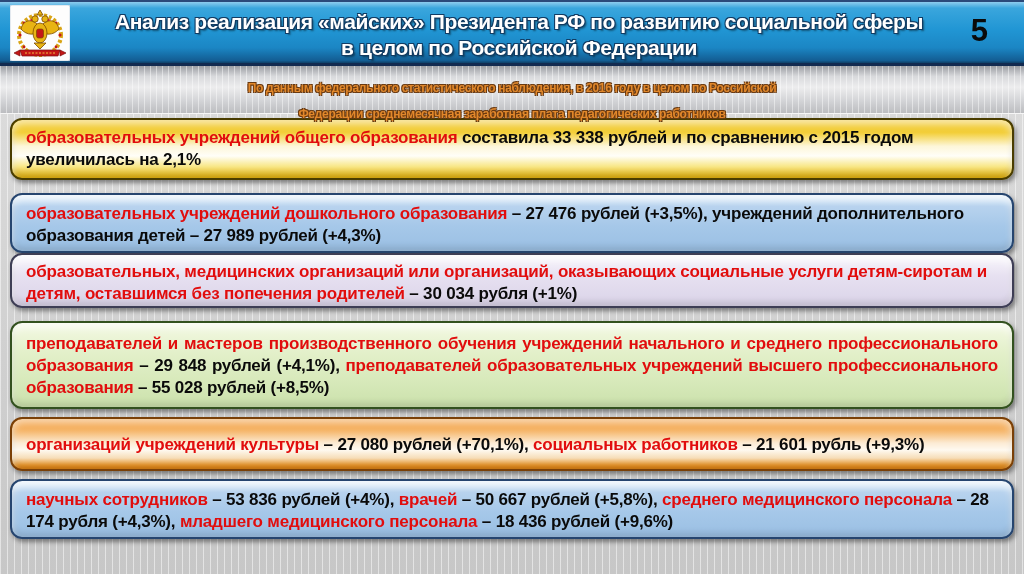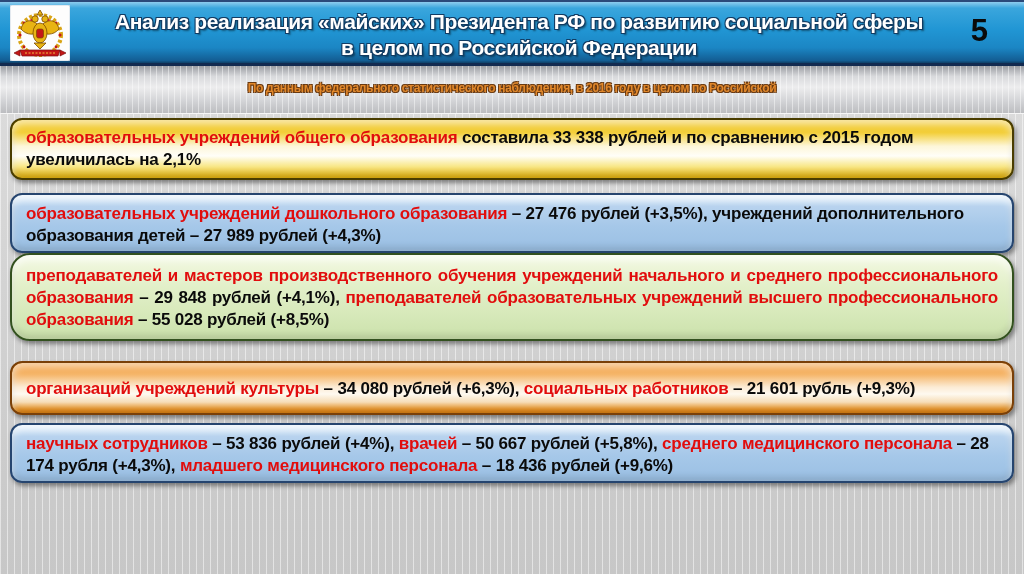--- a/index.html
+++ b/index.html
@@ -62,23 +62,22 @@
   .box-blue{
     border-color:#26456f;
     background:linear-gradient(180deg,#e2effb 0%,#b8d3ee 20%,#a6c8e9 55%,#9abfe3 100%);
   }
   .box-blue-1{height:60px;padding-top:8px;}
   .box-lavender{
     height:55px;margin-bottom:13px;border-color:#3e3e55;padding-top:6px;
     background:linear-gradient(180deg,#faf8fd 0%,#e7e1f1 40%,#dad3e8 100%);
   }
   .box-green{
-    height:88px;margin-bottom:20px;border-color:#33511f;padding-top:10px;
+    height:88px;margin-bottom:8px;border-color:#33511f;padding-top:10px;
     background:linear-gradient(180deg,#f4f9e4 0%,#e3f0ca 35%,#d7e9ba 70%,#cbe1ab 100%);
-    border-radius:20px;
   }
   .box-green .box-text{text-align:justify;}
   .box-orange{
     height:54px;margin-bottom:8px;border-color:#7a4008;padding-top:15px;
     background:linear-gradient(180deg,#ef8d1f 0%,#f5b364 22%,#fcebd4 48%,#fef9f0 62%,#f6ddb8 78%,#ec9a30 92%,#d87a08 100%);
   }
   .box-blue-2{height:60px;padding-top:8px;}
 </style>
 </head>
 <body>
@@ -114,39 +113,43 @@
     <div class="slide-title">
       <div>Анализ реализация «майских» Президента РФ по развитию социальной сферы</div>
       <div>в целом по Российской Федерации</div>
     </div>
 
     <div class="page-number">5</div>
   </div>
 
   <div class="subtitle-band">
     <div>По данным федерального статистического наблюдения, в 2016 году в целом по Российской</div>
+    <div>Федерации среднемесячная заработная плата педагогических работников</div>
   </div>
 
   <div class="content">
 
     <div class="box box-gold">
       <p class="box-text"><span class="t-red">образовательных учреждений общего образования </span><span class="t-black">составила 33 338 рублей и по сравнению с 2015 годом увеличилась на 2,1%</span></p>
     </div>
 
     <div class="box box-blue box-blue-1">
       <p class="box-text"><span class="t-red">образовательных учреждений дошкольного образования </span><span class="t-black">– 27 476 рублей (+3,5%), учреждений дополнительного образования детей – 27 989 рублей (+4,3%)</span></p>
     </div>
 
+    <div class="box box-lavender">
+      <p class="box-text"><span class="t-red">образовательных, медицинских организаций или организаций, оказывающих социальные услуги детям-сиротам и детям, оставшимся без попечения родителей </span><span class="t-black">– 30 034 рубля (+1%)</span></p>
+    </div>
 
     <div class="box box-green">
       <p class="box-text"><span class="t-red">преподавателей и мастеров производственного обучения учреждений начального и среднего профессионального образования </span><span class="t-black">– 29 848 рублей (+4,1%), </span><span class="t-red">преподавателей образовательных учреждений высшего профессионального образования </span><span class="t-black">– 55 028 рублей (+8,5%)</span></p>
     </div>
 
     <div class="box box-orange">
-      <p class="box-text"><span class="t-red">организаций учреждений культуры </span><span class="t-black">– 34 080 рублей (+6,3%), </span><span class="t-red">социальных работников </span><span class="t-black">– 21 601 рубль (+9,3%)</span></p>
+      <p class="box-text"><span class="t-red">организаций учреждений культуры </span><span class="t-black">– 27 080 рублей (+70,1%), </span><span class="t-red">социальных работников </span><span class="t-black">– 21 601 рубль (+9,3%)</span></p>
     </div>
 
     <div class="box box-blue box-blue-2">
       <p class="box-text"><span class="t-red">научных сотрудников </span><span class="t-black">– 53 836 рублей (+4%), </span><span class="t-red">врачей </span><span class="t-black">– 50 667 рублей (+5,8%), </span><span class="t-red">среднего медицинского персонала </span><span class="t-black">– 28 174 рубля (+4,3%), </span><span class="t-red">младшего медицинского персонала </span><span class="t-black">– 18 436 рублей (+9,6%)</span></p>
     </div>
 
   </div>
 </div>
 
 </body></html>

